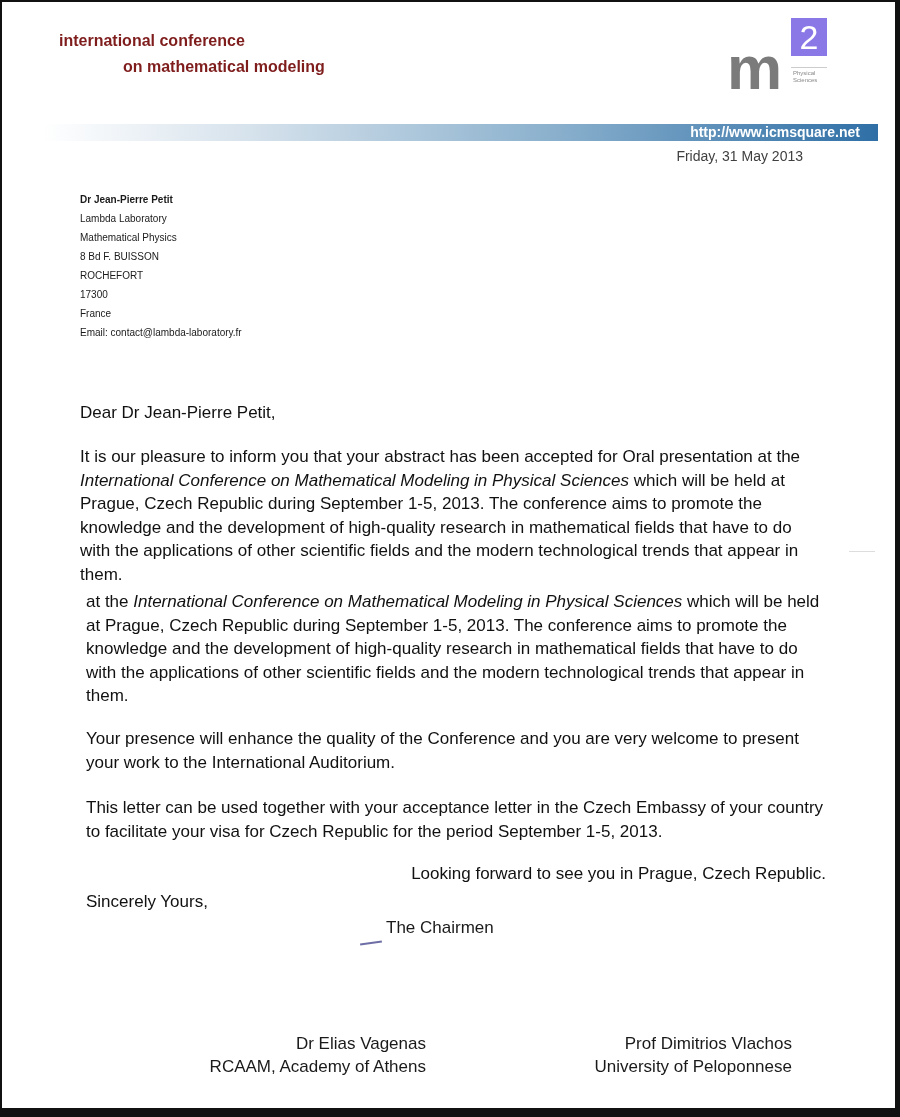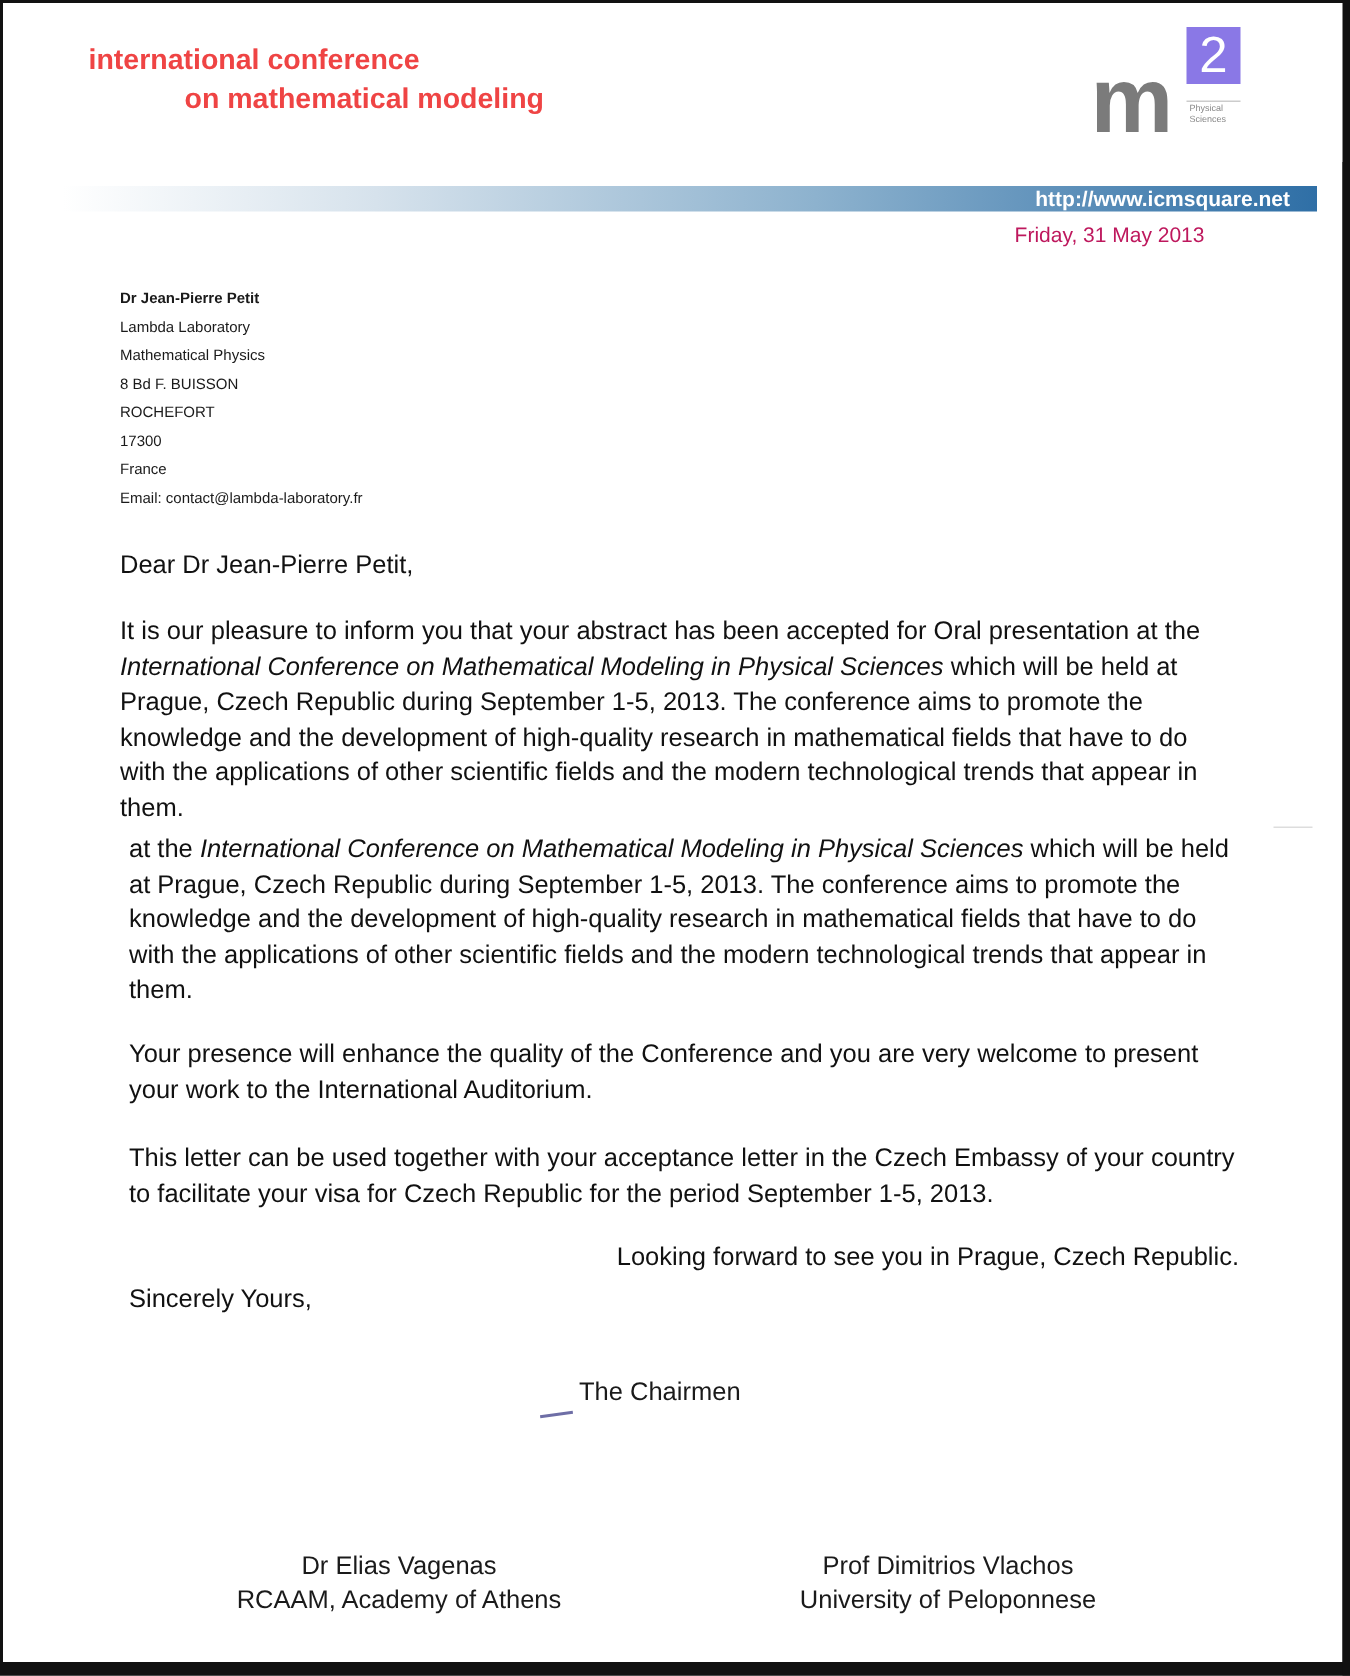--- a/index.html
+++ b/index.html
@@ -3,49 +3,49 @@
 <meta charset="utf-8">
 <style>
   html, body { margin: 0; padding: 0; background: #111; }
   body { width: 900px; height: 1117px; position: relative; overflow: hidden; }
   .page {
     position: absolute; left: 2px; top: 2px; width: 893px; height: 1106px;
     background: #ffffff;
     font-family: "Liberation Sans", sans-serif; color: #1a1a1a;
   }
   .page-right-shadow { position: absolute; right: 0; top: 108px; width: 5px; height: 1009px; background: #111; }
-  .header-title { position: absolute; font-weight: bold; font-size: 19px; color: #ef4444; line-height: 26px; }
+  .header-title { position: absolute; font-weight: bold; font-size: 16px; color: #7f1d1d; line-height: 26px; }
   .ht1 { left: 57px; top: 26px; }
   .ht2 { left: 121px; top: 52px; }
   .ht3 { left: 186px; top: 78px; }
   .logo { position: absolute; left: 725px; top: 16px; width: 105px; height: 70px; }
   .logo-m { position: absolute; left: 0; top: 28px; font-family: "Liberation Sans", sans-serif; font-weight: bold; font-size: 62px; line-height: 44px; color: #7b7b7b; letter-spacing: -3px; }
   .logo-sq { position: absolute; left: 64px; top: 0; width: 36px; height: 38px; background: #8a78e6; color: #fff; font-size: 34px; line-height: 38px; text-align: center; font-weight: normal; }
   .logo-line { position: absolute; left: 64px; top: 49px; width: 36px; height: 1px; background: #ccc; }
   .logo-sub { position: absolute; left: 66px; top: 52px; font-size: 6px; color: #888; line-height: 7px; }
   .banner {
     position: absolute; left: 40px; top: 122px; width: 836px; height: 17px;
     background: linear-gradient(to right, #ffffff 0%, #d6e2ec 25%, #8db2ce 60%, #2f6fa6 100%);
   }
   .banner-url { position: absolute; right: 18px; top: 0; font-size: 14px; line-height: 17px; font-weight: bold; color: #ffffff; }
-  .date { position: absolute; right: 92px; top: 146px; font-size: 14px; color: #be185d; }
+  .date { position: absolute; right: 92px; top: 146px; font-size: 14px; color: #404040; }
   .addr { position: absolute; left: 78px; top: 188px; font-size: 10px; line-height: 19px; }
   .addr .name { font-weight: bold; }
-  .body-text { position: absolute; left: 78px; width: 740px; font-size: 17px; line-height: 23.5px; color: #111; }
+  .body-text { position: absolute; left: 78px; width: 740px; font-size: 17px; line-height: 23.5px; color: #111; margin-top: 36px; }
   .salutation { top: 363px; }
   .p1 { top: 407px; }
   .p1dup { left: 84px; top: 552px; }
   .p2 { left: 84px; top: 689px; }
   .p3 { left: 84px; top: 758px; }
   .p4 { left: 84px; top: 824px; text-align: right; }
   .p5 { left: 84px; top: 852px; }
   .dash-mark { position: absolute; left: 847px; top: 549px; width: 26px; height: 1px; background: #ddd; }
   .chair { position: absolute; left: 384px; top: 916px; font-size: 17px; }
   .sig-stroke { position: absolute; left: 358px; top: 940px; width: 22px; height: 2px; background: #6e6ea6; transform: rotate(-8deg); }
-  .signer { position: absolute; top: 1030px; width: 320px; text-align: center; font-size: 17px; line-height: 23px; }
+  .signer { position: absolute; top: 1030px; width: 320px; text-align: right; font-size: 17px; line-height: 23px; }
   .signer-left { left: 104px; }
   .signer-right { left: 470px; }
   em { font-style: italic; }
 </style>
 </head>
 <body>
 
 <div class="page">
   <div class="header-title ht1">international conference</div>
   <div class="header-title ht2">on mathematical modeling</div>

